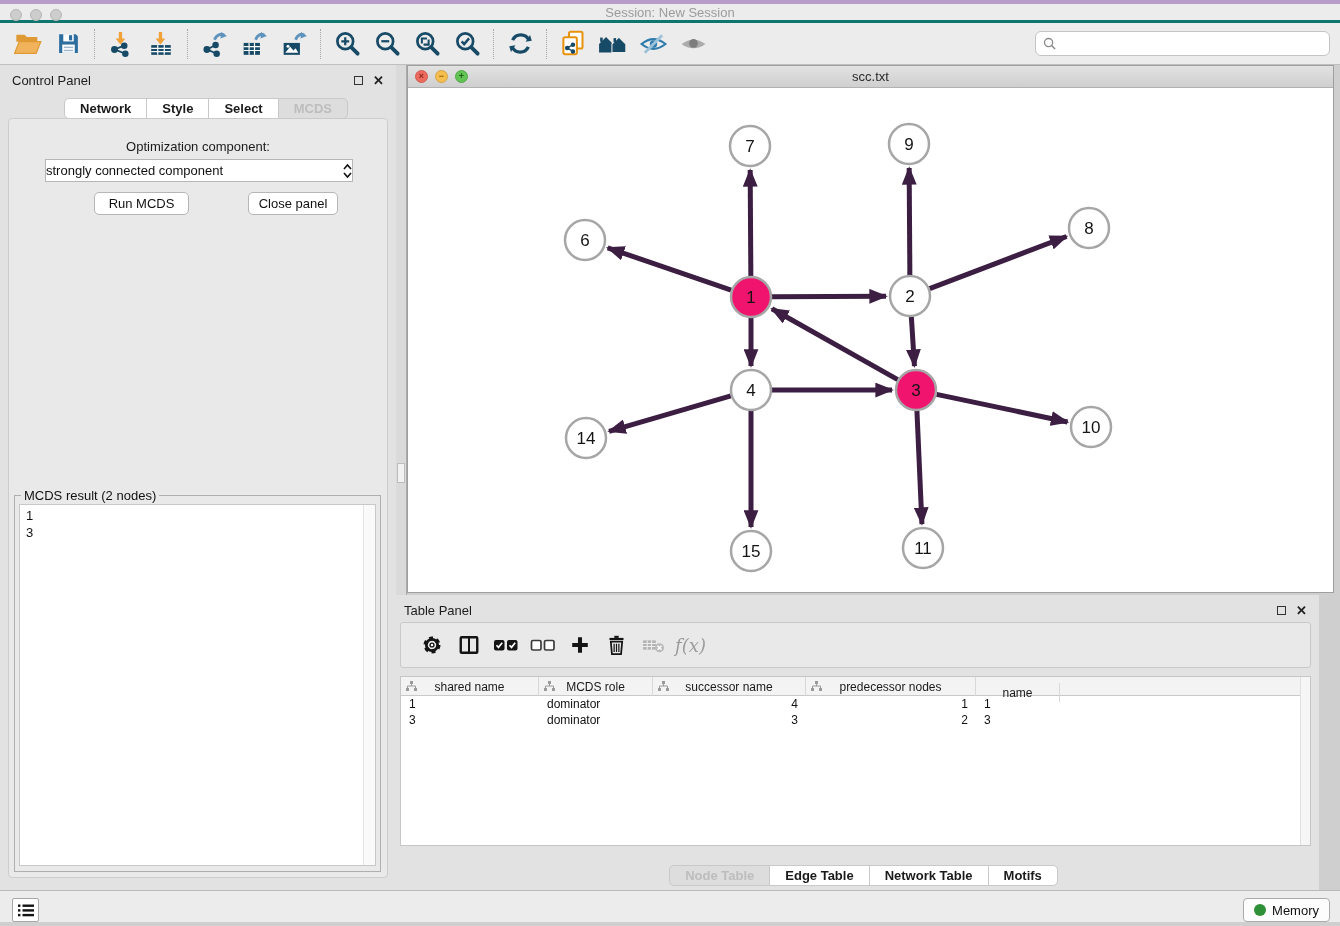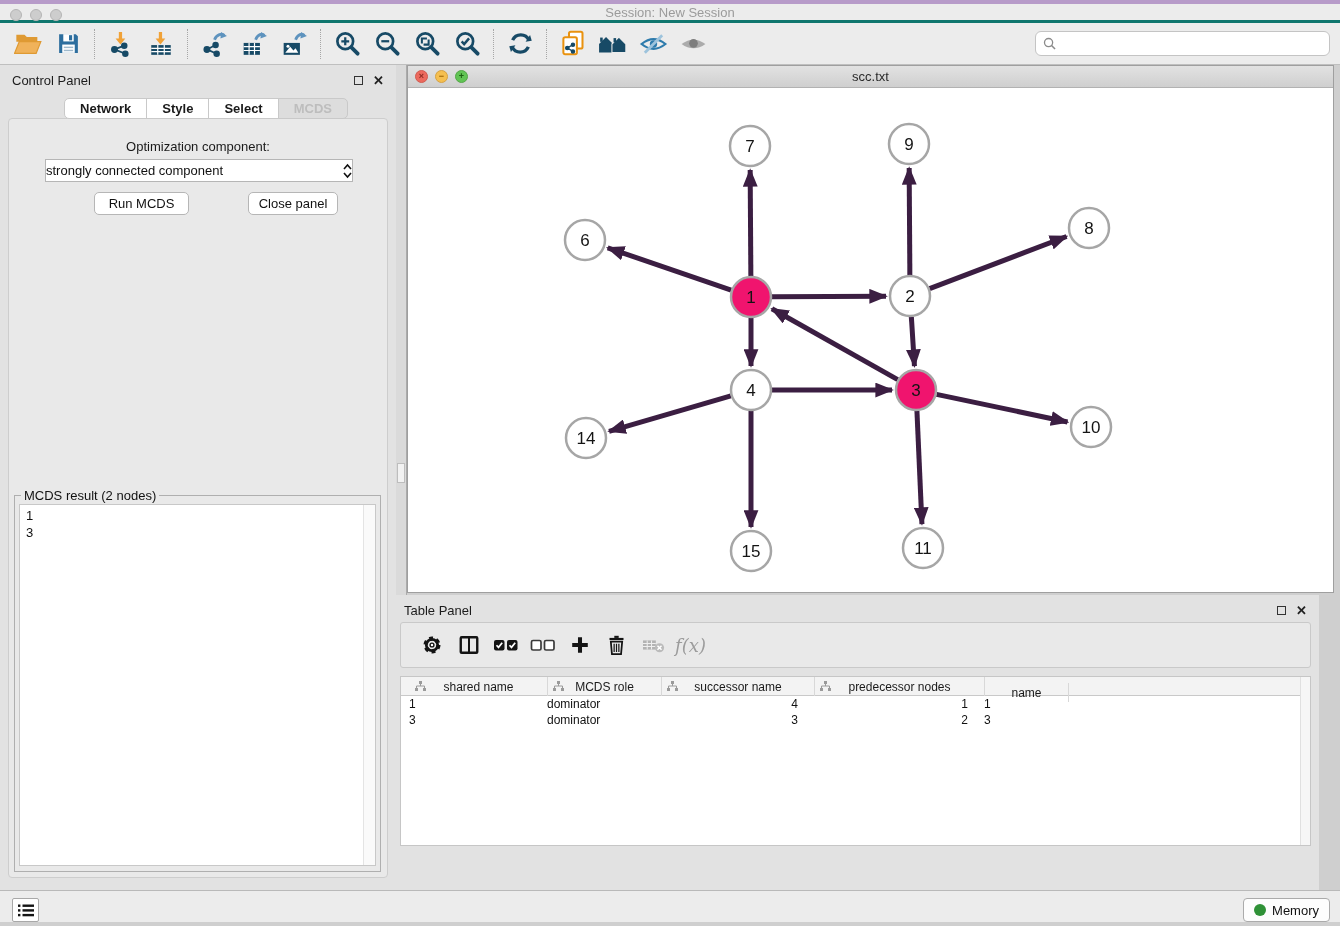--- a/index.html
+++ b/index.html
@@ -87,21 +87,21 @@
 
   
   #table-panel { left:392px; top:595px; width:927px; height:295px; background:#E2E2E2; }
   #tp-toolbar { position:absolute; left:8px; top:27px; width:911px; height:46px; background:#E9E9E9;
                 border:1px solid #C9C9C9; border-radius:3px; display:flex; align-items:center; padding-left:12px; }
   .tp-btn { width:37px; height:38px; display:flex; align-items:center; justify-content:center; }
   .fx { font-family:"DejaVu Serif", serif; font-style:italic; font-size:18px; color:#9C9C9C; }
 
   #data-table { position:absolute; left:8px; top:81px; width:911px; height:170px; background:#fff;
                 border:1px solid #C6C6C6; overflow:hidden; }
-  #tbl-header { display:flex; height:19px; background:#F3F3F3; border-bottom:1px solid #C9C9C9;padding-left:9px; }
+  #tbl-header { display:flex; height:19px; background:#F3F3F3; border-bottom:1px solid #C9C9C9; }
   .th { position:relative; height:19px; border-right:1px solid #D8D8D8; display:flex;
         align-items:center; justify-content:center; font-size:12px; color:#1a1a1a; }
   .th svg { position:absolute; left:5px; top:4px; }
   .tr { display:flex; height:16px; }
   .td { font-size:12px; color:#111; padding:1px 8px 0 8px; overflow:hidden; white-space:nowrap; }
   .td.right { text-align:right; }
   #tbl-scroll { position:absolute; right:0; top:0; bottom:0; width:10px; background:#F6F6F6; border-left:1px solid #E0E0E0; }
 
   #tp-tabs { position:absolute; left:0; right:0; top:270px; display:flex; justify-content:center; }
 
@@ -505,20 +505,28 @@
           <div class="td" style="width: 138px;">3</div>
           <div class="td" style="width: 114px;">dominator</div>
           <div class="td right" style="width: 153px;">3</div>
           <div class="td right" style="width: 170px;">2</div>
           <div class="td" style="width: 84px;">3</div>
         </div>
       </div>
     <div id="tbl-scroll"></div>
   </div>
 
+  <div id="tp-tabs">
+      <div class="seg-tabs">
+        <div class="seg-tab active">Node Table</div>
+        <div class="seg-tab">Edge Table</div>
+        <div class="seg-tab">Network Table</div>
+        <div class="seg-tab">Motifs</div>
+      </div>
+    </div>
 </div>
 
 <div id="status-bar" class="abs">
   <div id="list-btn">
     <svg width="16" height="13" viewBox="0 0 16 13">
       <rect x="0" y="0.5" width="2.4" height="2.4" fill="#141414"></rect>
         <rect x="4.5" y="0.5" width="11.5" height="2.4" fill="#141414"></rect>
       <rect x="0" y="5.2" width="2.4" height="2.4" fill="#141414"></rect>
         <rect x="4.5" y="5.2" width="11.5" height="2.4" fill="#141414"></rect>
       <rect x="0" y="9.9" width="2.4" height="2.4" fill="#141414"></rect>

